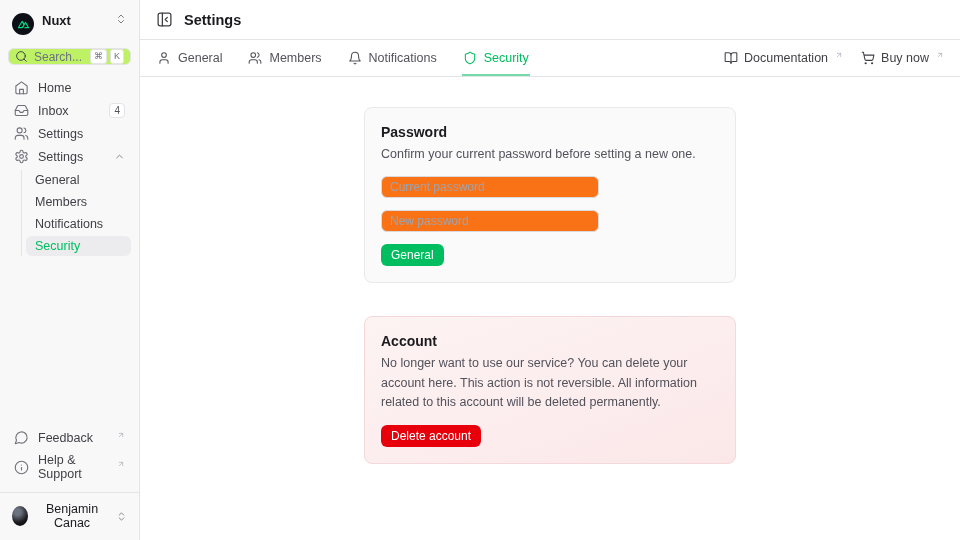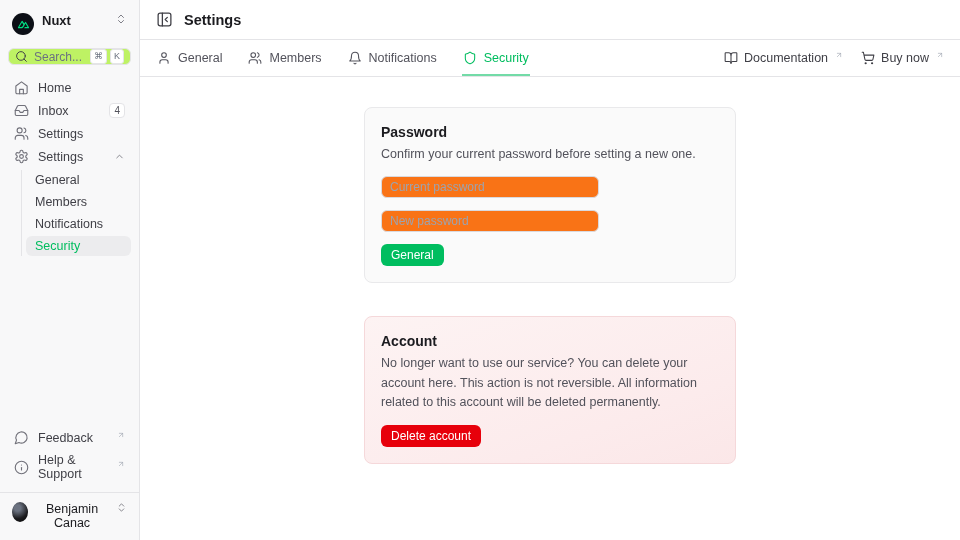--- a/index.html
+++ b/index.html
@@ -29,21 +29,21 @@
   .kbd{font-size:9px;color:#6b7280;background:#fff;border:1px solid var(--border);border-radius:3px;padding:1px 3px;min-width:13px;text-align:center;line-height:11px;}
   .nav{display:flex;flex-direction:column;}
   .navitem{display:flex;align-items:center;gap:9px;margin:0 8px 2px;padding:3px 6px;border-radius:6px;font-size:12.5px;color:#3f3f46;cursor:pointer;background:none;border:none;font-family:inherit;text-align:left;}
   .navitem .nav-label{flex:1;}
   .badge{font-size:10px;color:#52525b;border:1px solid var(--border);background:#fff;border-radius:4px;padding:0 4px;line-height:13px;}
   .chev{color:#71717a;}
   .subnav{margin:1px 8px 2px 21px;border-left:1px solid var(--border);padding-left:4px;display:flex;flex-direction:column;gap:2px;}
   .subitem{font-size:12.5px;color:#3f3f46;padding:3px 9px;border-radius:6px;cursor:pointer;background:none;border:none;font-family:inherit;text-align:left;}
   .subitem.active{background:#ececee;color:var(--accent-green);font-weight:500;}
   .sb-bottom{margin-top:auto;display:flex;flex-direction:column;}
-  .userrow{display:flex;gap:7px;border-top:1px solid var(--border);margin-top:6px;padding:9px 12px 2px;cursor:pointer;background:none;border-left:none;border-right:none;border-bottom:none;font-family:inherit;}
+  .userrow{display:flex;align-items:center;gap:7px;border-top:1px solid var(--border);margin-top:6px;padding:9px 12px 2px;cursor:pointer;background:none;border-left:none;border-right:none;border-bottom:none;font-family:inherit;}
   .avatar{width:20px;height:20px;border-radius:50%;background:radial-gradient(circle at 35% 30%,#6b7280 0 18%,#1c1c1f 60%,#000);}
   .user-name{font-size:12.5px;font-weight:500;color:var(--txt);}
   .ext{color:#9ca3af;margin-left:1px;transform:translateY(-3px);}
 
   
   .main{flex:1;display:flex;flex-direction:column;min-width:0;}
   .page-header{height:40px;display:flex;align-items:center;gap:11px;padding:0 16px;border-bottom:1px solid var(--border);flex:none;}
   .collapse-btn{background:none;border:none;color:#3f3f46;cursor:pointer;padding:0;display:flex;}
   .page-title{font-size:14.5px;font-weight:700;color:var(--txt);}
   .tabbar{height:37px;display:flex;align-items:stretch;padding:0 16px;border-bottom:1px solid var(--border);flex:none;}

